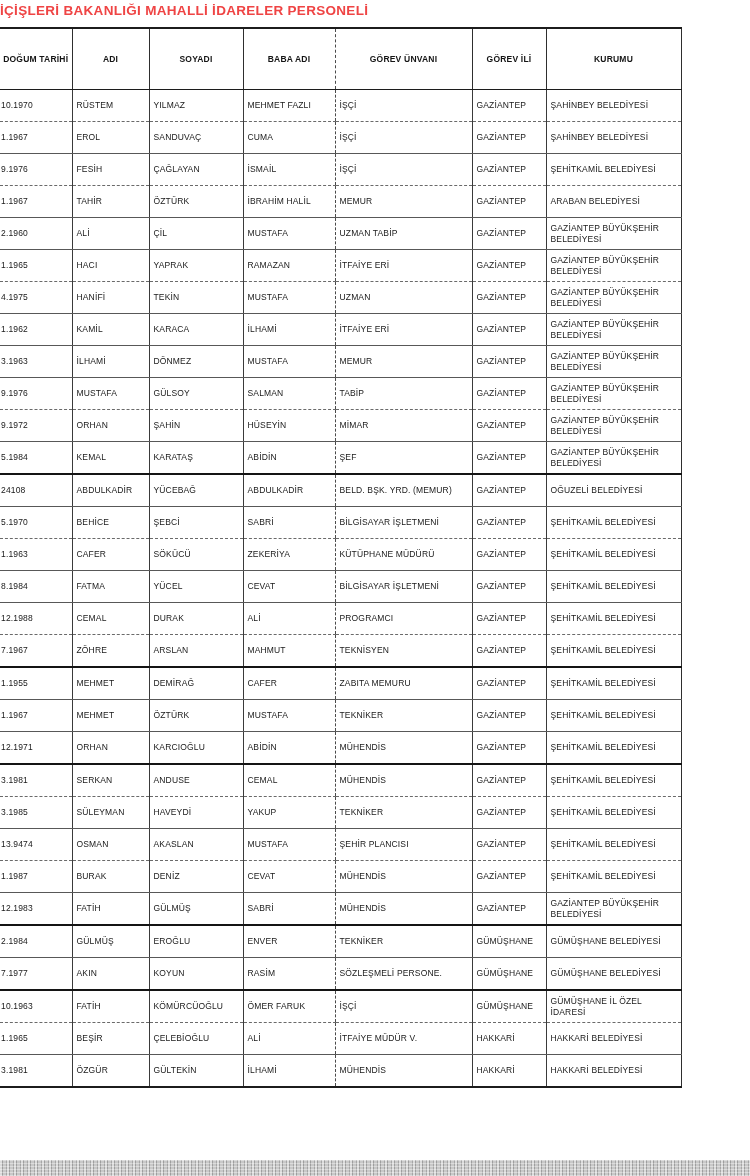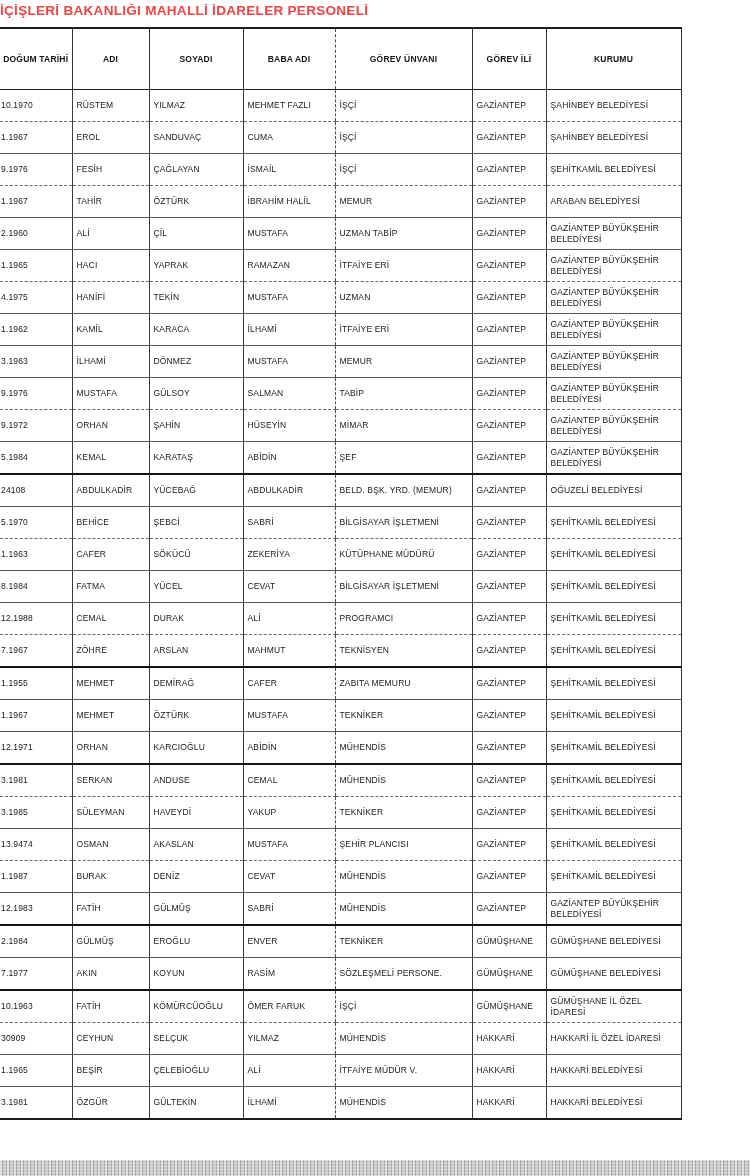--- a/index.html
+++ b/index.html
@@ -364,29 +364,20 @@
         <tr class="dashed">
           <td>10.1963</td>
           <td>FATİH</td>
           <td>KÖMÜRCÜOĞLU</td>
           <td>ÖMER FARUK</td>
           <td>İŞÇİ</td>
           <td>GÜMÜŞHANE</td>
           <td>GÜMÜŞHANE İL ÖZEL İDARESİ</td>
         </tr>
         <tr>
-          <td>30909</td>
-          <td>CEYHUN</td>
-          <td>SELÇUK</td>
-          <td>YILMAZ</td>
-          <td>MÜHENDİS</td>
-          <td>HAKKARİ</td>
-          <td>HAKKARİ İL ÖZEL İDARESİ</td>
-        </tr>
-        <tr>
           <td>1.1965</td>
           <td>BEŞİR</td>
           <td>ÇELEBİOĞLU</td>
           <td>ALİ</td>
           <td>İTFAİYE MÜDÜR V.</td>
           <td>HAKKARİ</td>
           <td>HAKKARİ BELEDİYESİ</td>
         </tr>
         <tr>
           <td>3.1981</td>

